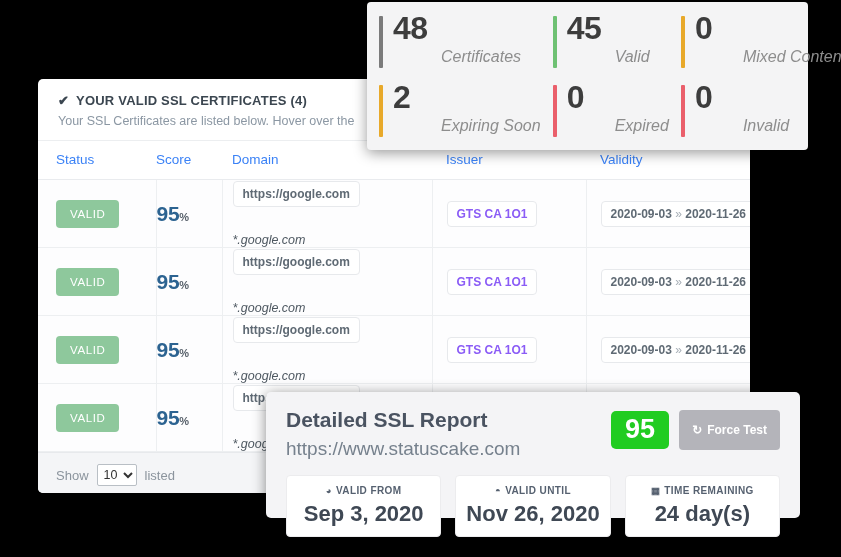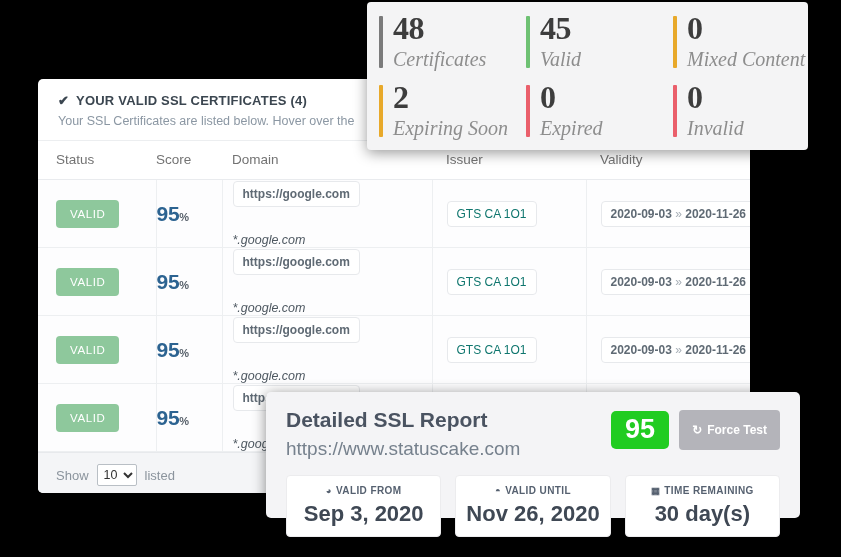--- a/index.html
+++ b/index.html
@@ -59,21 +59,21 @@
 
   table.cert-table {
     width: 100%;
     border-collapse: collapse;
     table-layout: fixed;
   }
   table.cert-table th {
     text-align: left;
     font-size: 13.5px;
     font-weight: normal;
-    color: #737373;
+    color: #3b82f6;
     padding: 11px 0 12px 0;
     border-bottom: 1px solid #e9ebee;
     background: #fff;
   }
   table.cert-table td {
     border-bottom: 1px solid #edeff1;
     border-right: 1px solid #edeff1;
     padding: 0;
     vertical-align: middle;
     height: 67px;
@@ -114,21 +114,21 @@
     display: inline-block;
     border: 1px solid #e7e9ec;
     background: #ffffff;
     border-radius: 4px;
     padding: 5px 9px;
     font-size: 12px;
     color: #5f6a74;
     font-weight: bold;
     white-space: nowrap;
   }
-  .pill.plain { font-weight: normal; color: #0f766e; }
+  .pill.plain { font-weight: bold; color: #8b5cf6; }
   .sub-domain {
     display: block;
     margin-top: 26px;
     font-size: 12.5px;
     font-style: italic;
     color: #4e5861;
   }
   .arrow-sep { color: #a6aeb6; font-weight: normal; }
 
   .table-footer {
@@ -160,21 +160,20 @@
     height: 148px;
     background: #f4f4f5;
     border-radius: 4px;
     box-shadow: 0 3px 14px rgba(0,0,0,0.4);
     z-index: 20;
     display: grid;
     grid-template-columns: 1fr 1fr 1fr;
     grid-template-rows: 1fr 1fr;
     padding: 10px 0 0 0;
     box-sizing: border-box;
-    font-family: Liberation Serif, serif;
   }
   .stat {
     display: flex;
     padding-left: 12px;
   }
   .stat-bar {
     width: 4px;
     border-radius: 1px;
     margin-right: 10px;
     height: 52px;
@@ -182,26 +181,27 @@
     flex: none;
   }
   .stat-num {
     font-size: 32px;
     font-weight: bold;
     color: #3d3d3d;
     line-height: 1;
     letter-spacing: -0.5px;
   }
   .stat-label {
-    font-size: 20px;
+    font-size: 16px;
     font-style: italic;
     color: #8d8d8d;
     margin-top: 5px;
     line-height: 1;
     white-space: nowrap;
+    margin-left: 48px;
   }
 
   
   #report-card {
     position: absolute;
     left: 266px;
     top: 392px;
     width: 534px;
     height: 126px;
     background: #f4f4f6;
@@ -428,16 +428,16 @@
         <span class="box-icon">◓</span>
         <span>VALID UNTIL</span>
       </div>
       <div class="box-value">Nov 26, 2020</div>
     </div>
     <div class="report-box">
       <div class="box-label">
         <span class="box-icon">▦</span>
         <span>TIME REMAINING</span>
       </div>
-      <div class="box-value">30 day(s)</div>
+      <div class="box-value">24 day(s)</div>
     </div>
   </div>
 </div>
 
 </body></html>

